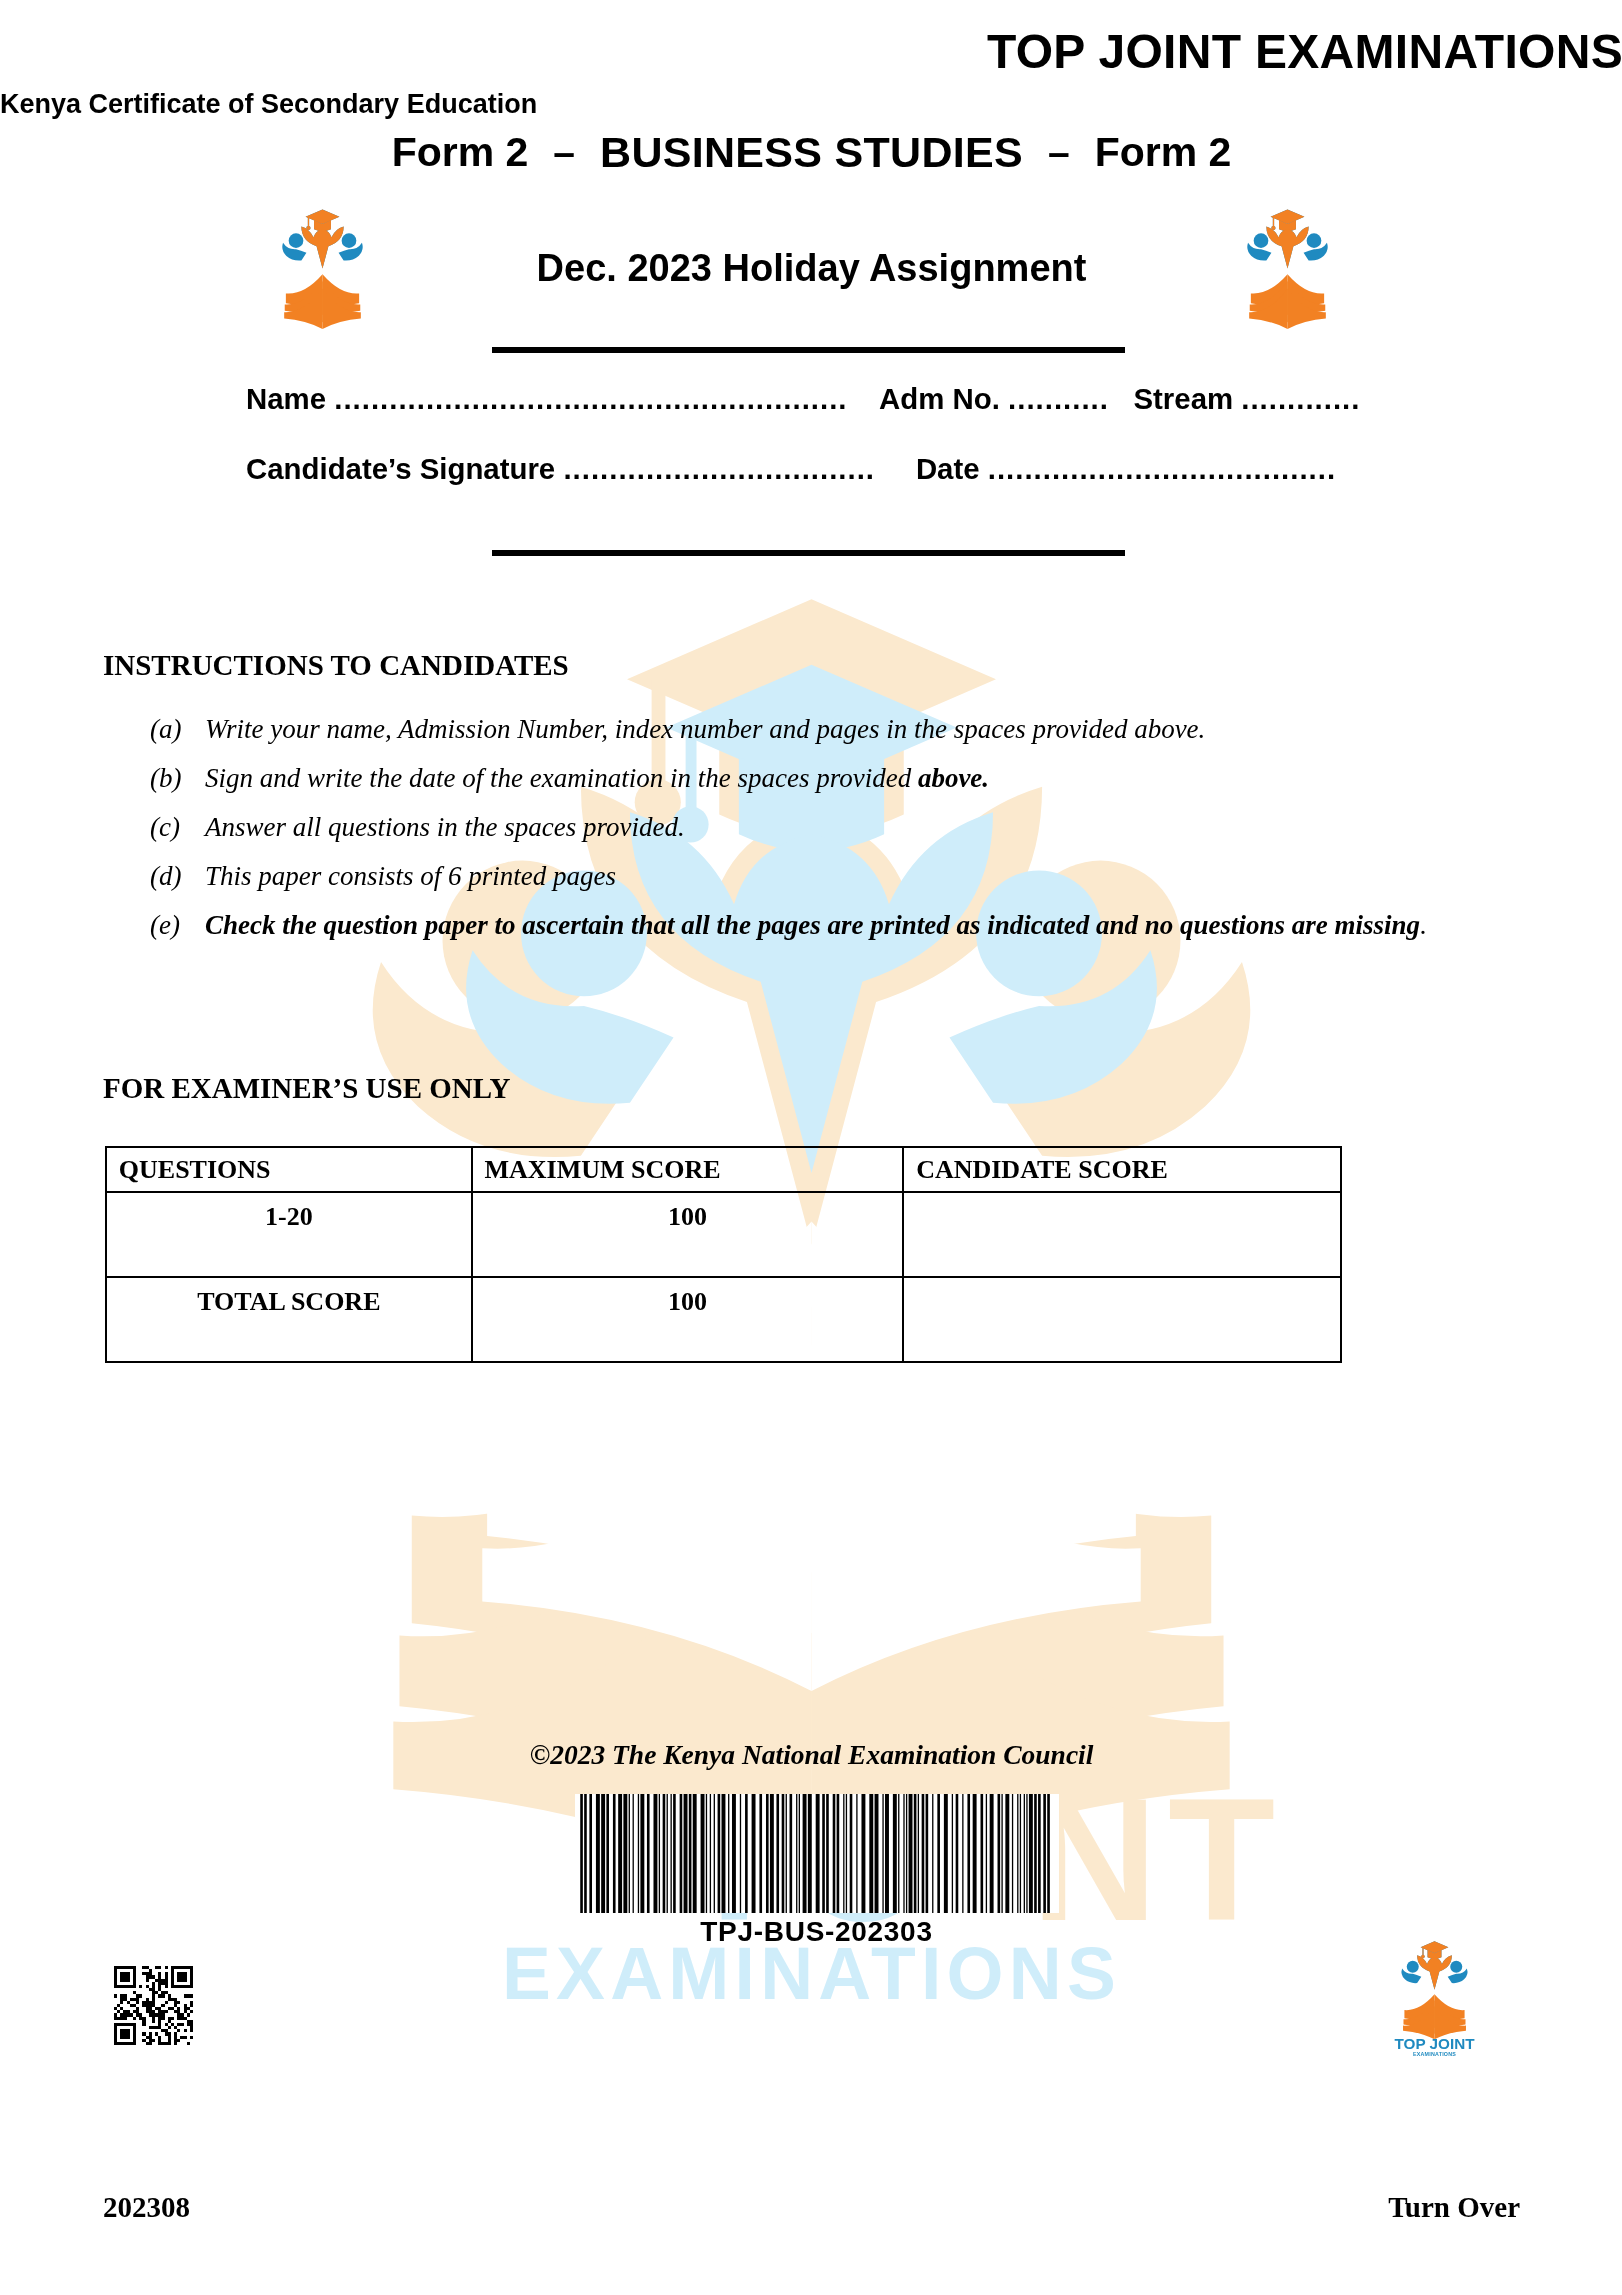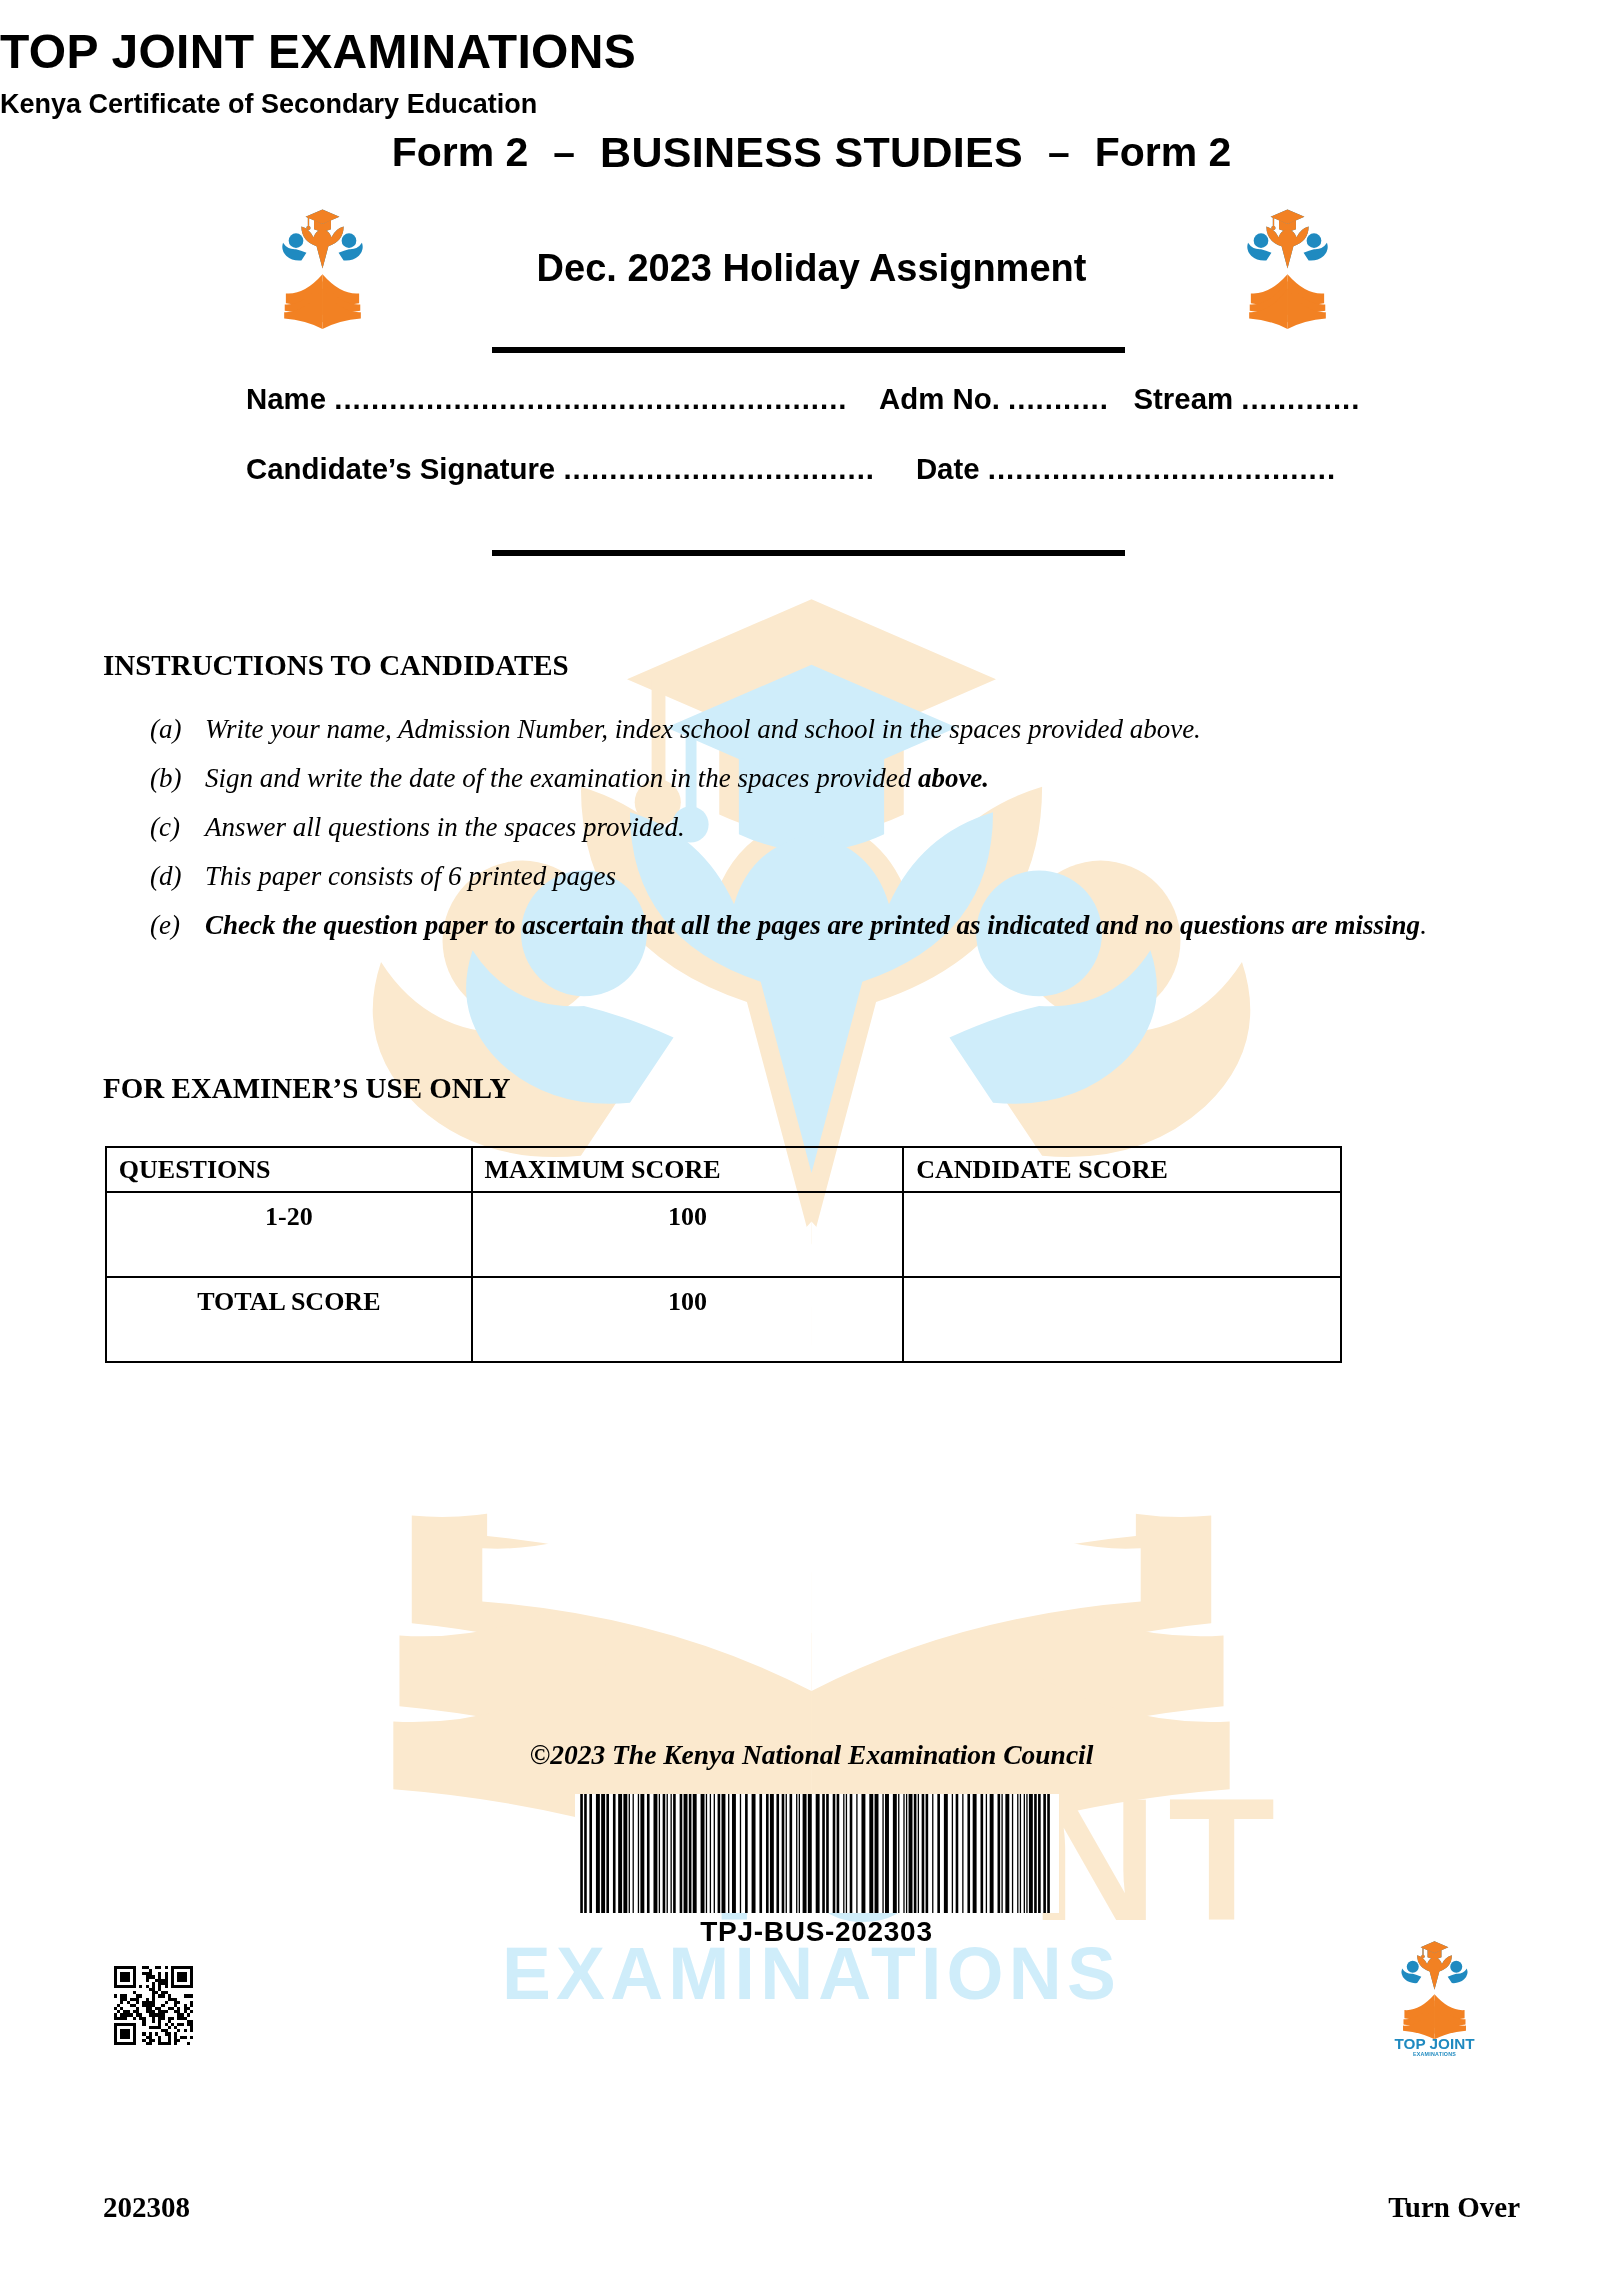--- a/index.html
+++ b/index.html
@@ -31,21 +31,21 @@
     position: absolute;
     left: 0; top: 0;
     width: 1623px; height: 2295px;
     z-index: 2;
   }
 
   
   .hdr-title {
     position: absolute;
     left: 0; top: 23.6px; width: 1623px;
-    text-align: left;
+    text-align: right;
     font-family: "Liberation Sans", sans-serif;
     font-weight: bold;
     font-size: 48px;
     letter-spacing: 0.3px;
   }
   .hdr-sub {
     position: absolute;
     left: 0; top: 89px; width: 1623px;
     text-align: left;
     font-family: "Liberation Sans", sans-serif;
@@ -309,21 +309,21 @@
     <span class="dots">......................................</span>
   </div>
 
   <div class="rule rule-bottom"></div>
 
   <div id="instr-heading" class="sec-heading">INSTRUCTIONS TO CANDIDATES</div>
 
   <div class="instr-list">
     <div class="instr-item">
       <span class="instr-label">(a)</span>
-      <span class="instr-text">Write your name, Admission Number, index school and school in the spaces provided above.</span>
+      <span class="instr-text">Write your name, Admission Number, index number and pages in the spaces provided above.</span>
     </div>
     <div class="instr-item">
       <span class="instr-label">(b)</span>
       <span class="instr-text"><span>Sign and write the date of the examination in the spaces provided </span><span class="ib">above.</span></span>
     </div>
     <div class="instr-item">
       <span class="instr-label">(c)</span>
       <span class="instr-text">Answer all questions in the spaces provided.</span>
     </div>
     <div class="instr-item">

